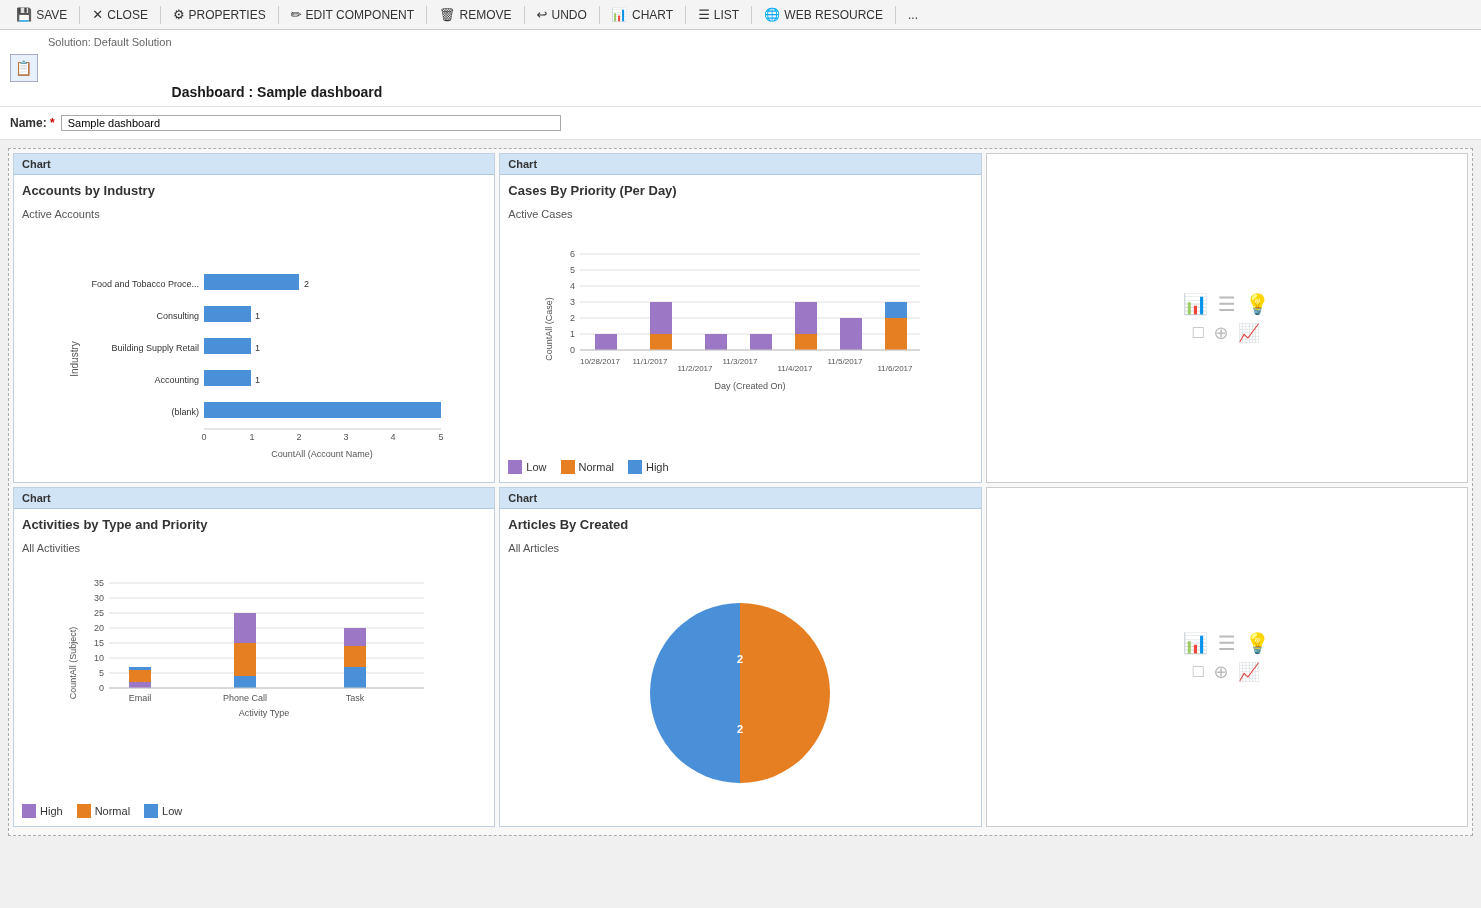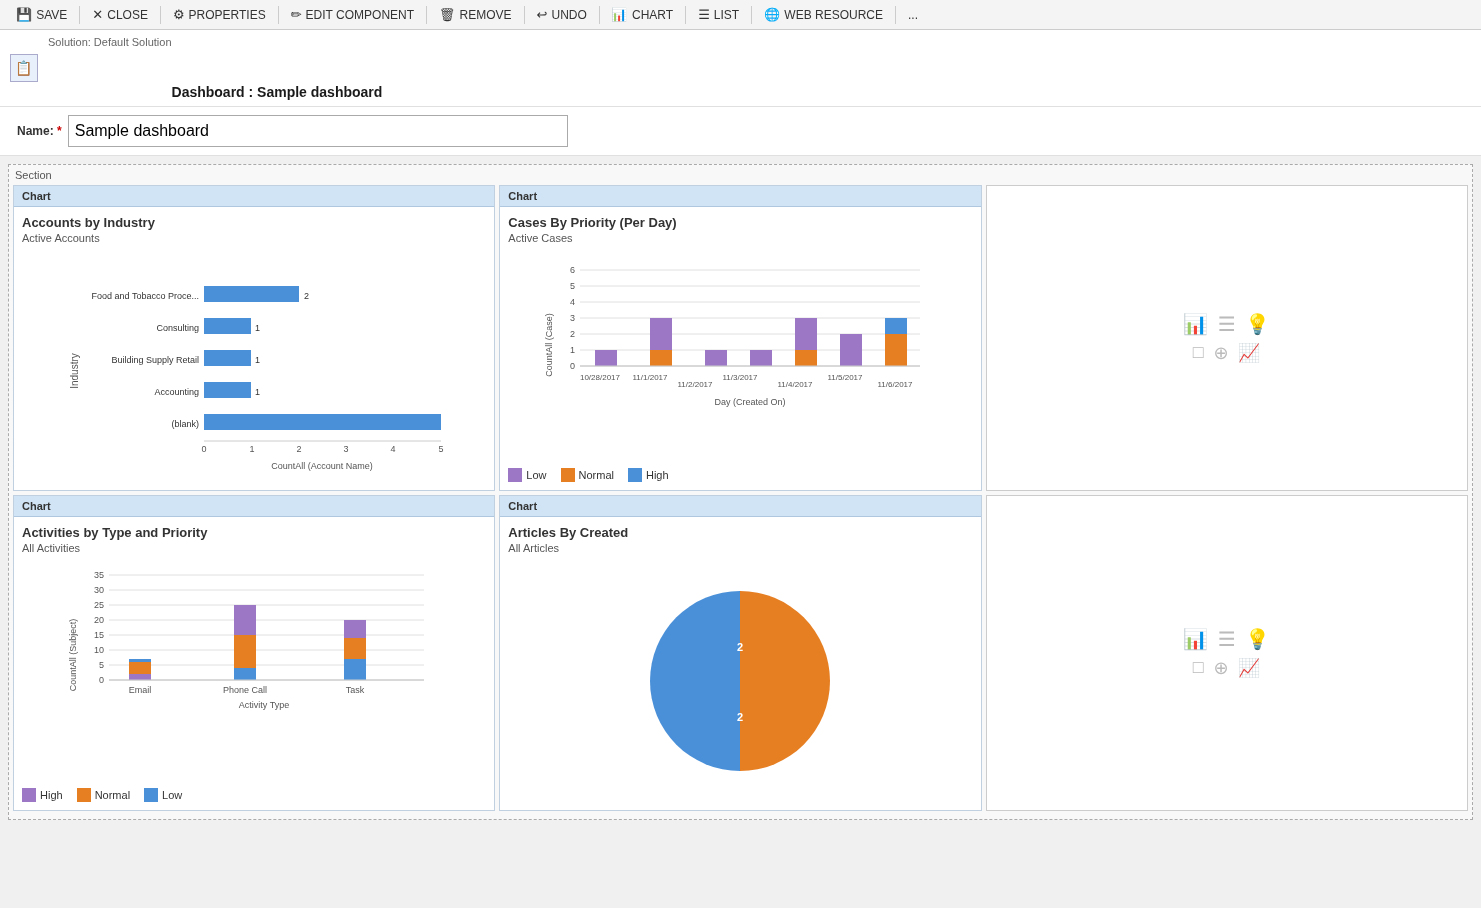--- a/index.html
+++ b/index.html
@@ -25,26 +25,26 @@
       padding: 6px 10px; border-bottom: 1px solid #e0e0e0;
     }
     .header-icon { width: 28px; height: 28px; background: #e8f0fb; border: 1px solid #aac; display: flex; align-items: center; justify-content: center; font-size: 14px; }
     .header-text { display: flex; flex-direction: row; }
     .header-solution { font-size: 11px; color: #666; }
     .header-title { font-size: 14px; font-weight: bold; color: #1a1a1a; margin-top: 48px; }
 
     
     .name-row {
       display: flex; align-items: center; gap: 6px;
-      padding: 8px 17px; border-bottom: 1px solid #e0e0e0;
+      padding: 8px 10px; border-bottom: 1px solid #e0e0e0;
     }
     .name-label { font-size: 12px; font-weight: bold; }
     .name-required { color: #c00; }
     .name-input {
-      width: 500px; height: 32px; border: 1px solid #aaa; padding: 2px 6px; font-size: 16px;
+      width: 500px; height: 16px; border: 1px solid #aaa; padding: 2px 6px; font-size: 11px;
     }
 
     
     .dashboard {
       padding: 8px; background: #f0f0f0; min-height: calc(100vh - 100px);
     }
     .section-label {
       font-size: 11px; color: #555; margin-bottom: 4px; padding: 0 2px;
     }
     .section-container {
@@ -62,21 +62,21 @@
       background: #fff; border: 1px solid #c0d0e0;
       display: flex; flex-direction: column;
       min-height: 300px;
     }
     .chart-panel-header {
       background: #d0e4f5; padding: 4px 8px;
       font-size: 11px; font-weight: bold; color: #333;
       border-bottom: 1px solid #b0c8df;
     }
     .chart-panel-body {
-      flex: 1; padding: 8px; display: flex; flex-direction: column;
+      flex: 1; padding: 8px; display: flex; flex-direction: column; gap: 8px;
     }
     .chart-title { font-size: 13px; font-weight: bold; margin-bottom: 2px; }
     .chart-subtitle { font-size: 11px; color: #555; margin-bottom: 6px; }
 
     
     .empty-panel {
       background: #fff; border: 1px solid #ccc;
       display: flex; flex-direction: column; align-items: center; justify-content: center;
       min-height: 300px; gap: 6px;
     }
@@ -161,21 +161,20 @@
 <div class="name-row">
   <span class="name-label">
     <span>Name:</span>
     <span class="name-required">*</span>
   </span>
   <input class="name-input" type="text" value="Sample dashboard" style="">
 </div>
 
 <div class="dashboard">
   <div class="section-container">
-    <div class="section-label">Section</div>
 
     <div class="grid-row">
 
       <div class="chart-panel">
         <div class="chart-panel-header">
           <span>Chart</span>
         </div>
         <div class="chart-panel-body">
           <div class="chart-title">Accounts by Industry</div>
           <div class="chart-subtitle">Active Accounts</div>

